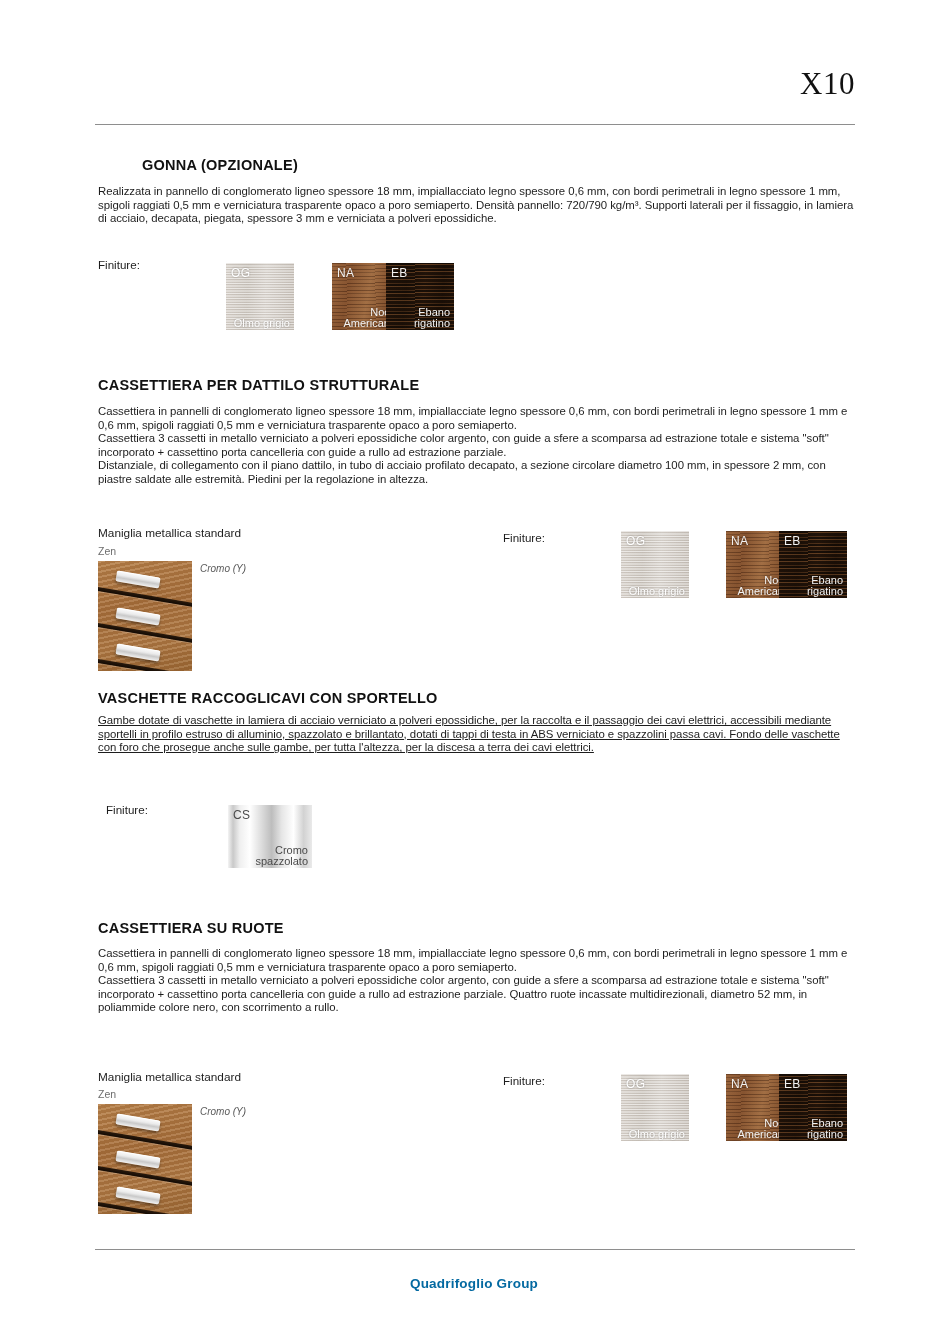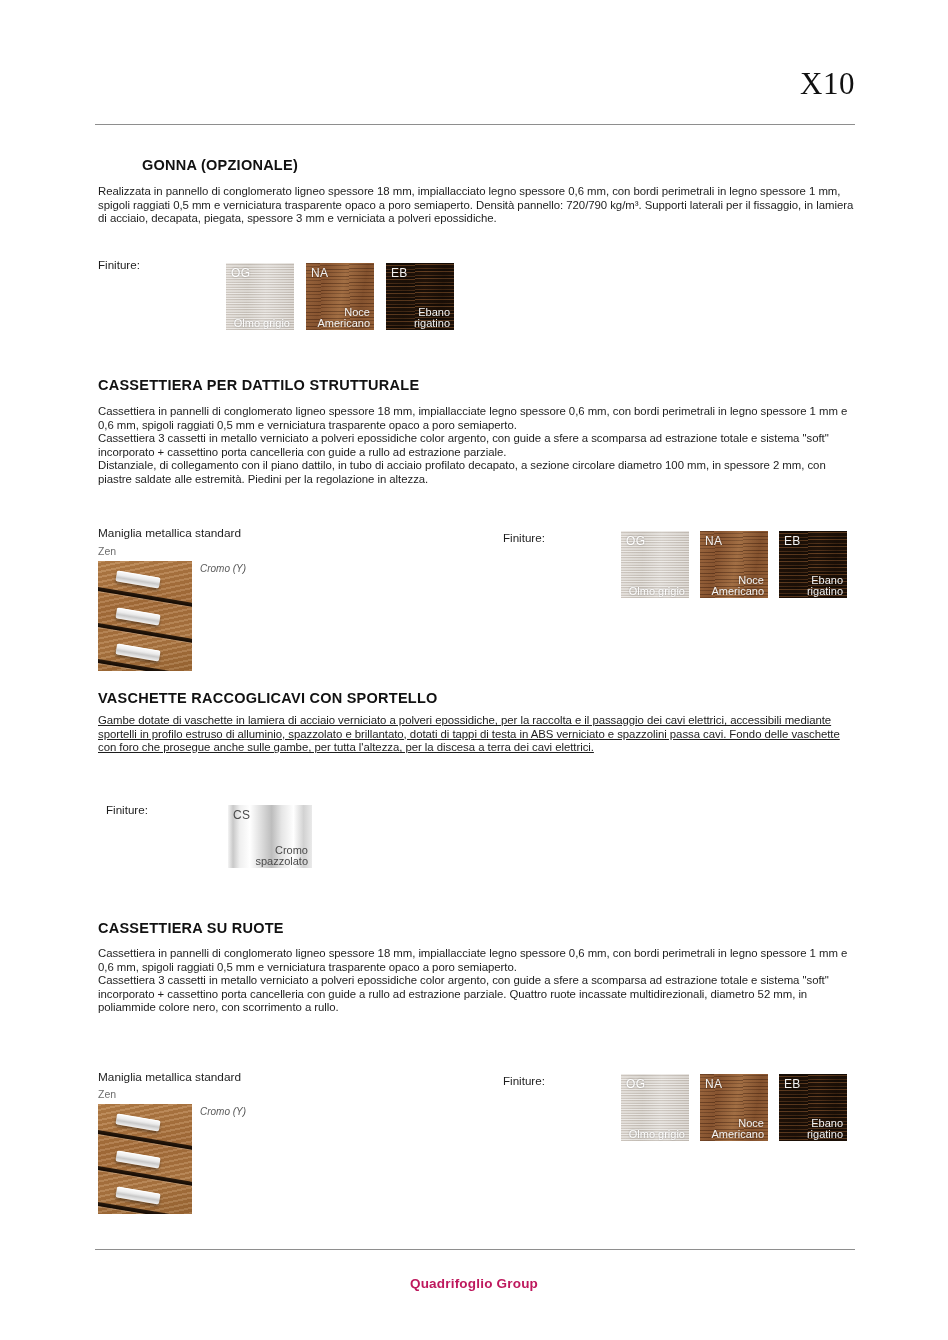--- a/index.html
+++ b/index.html
@@ -92,20 +92,21 @@
   }
   .tex-na{
     background-color:#8a5733;
     background-image:
       repeating-linear-gradient(178deg,
         rgba(60,30,12,.40) 0px, rgba(60,30,12,.40) 1px,
         rgba(180,120,70,.22) 1px, rgba(180,120,70,.22) 3px,
         rgba(50,24,8,.22) 3px, rgba(50,24,8,.22) 4px,
         rgba(200,140,85,.12) 4px, rgba(200,140,85,.12) 7px),
       linear-gradient(100deg,#93603a 0%,#7d4c2b 26%,#9d6b42 52%,#7a4a29 78%,#8e5a33 100%);
+    margin-left: 26px;
   }
   .tex-eb{
     background-color:#3a2414;
     background-image:
       repeating-linear-gradient(179deg,
         rgba(16,9,4,.85) 0px, rgba(16,9,4,.85) 2px,
         rgba(120,76,40,.55) 2px, rgba(120,76,40,.55) 3px,
         rgba(22,12,5,.80) 3px, rgba(22,12,5,.80) 6px,
         rgba(96,58,28,.35) 6px, rgba(96,58,28,.35) 7px),
       linear-gradient(95deg,#402716 0%,#2b1a0d 30%,#4a2e19 55%,#24150a 80%,#3b2413 100%);
@@ -146,21 +147,21 @@
   }
 
   
   .ft-rule {
     position:absolute; left:95px; top:1249px; width:760px; height:1px;
     background:#8e8e8e;
   }
   .ft-brand {
     position:absolute; left:0; top:1276px; width:948px;
     text-align:center; font-size:13.5px; font-weight:bold;
-    letter-spacing:.2px; color:#be185d;
+    letter-spacing:.2px; color:#0369a1;
   }
 </style>
 </head>
 <body>
 
 <div class="page">
 
   <div class="hdr">
     <div class="hdr-code">X10</div>
   </div>

